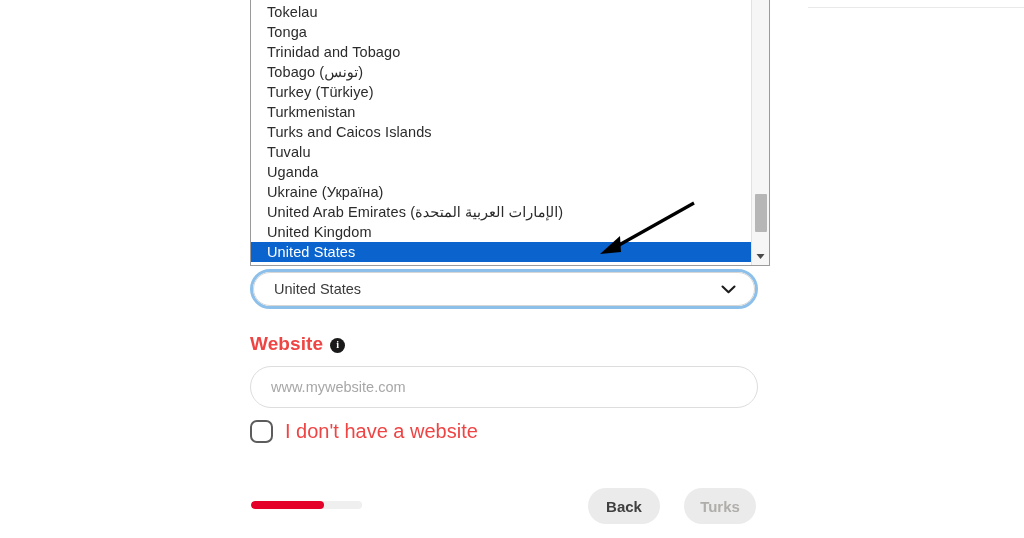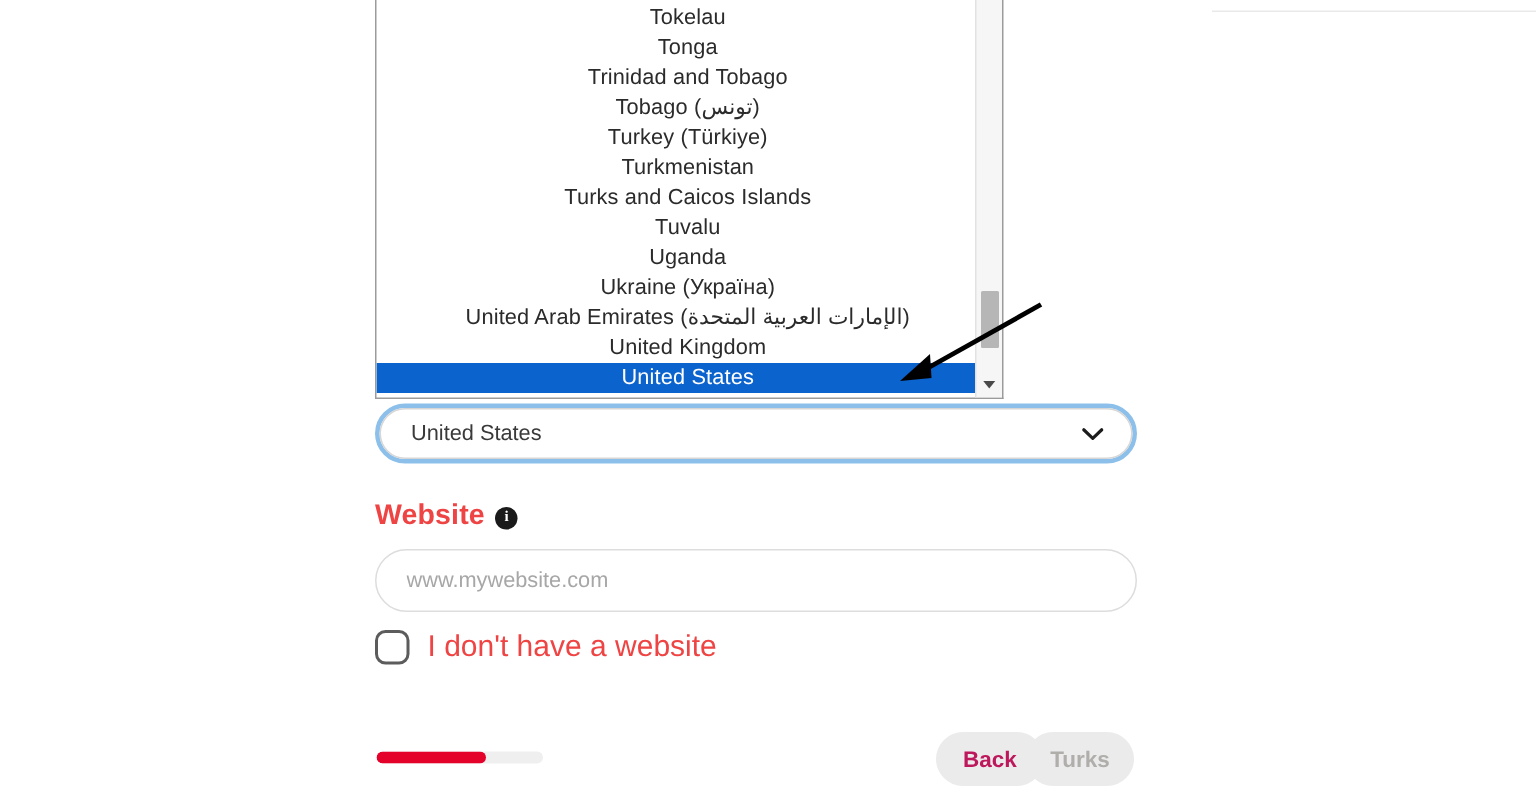--- a/index.html
+++ b/index.html
@@ -33,28 +33,27 @@
     top: 0;
     width: 520px;
     height: 538px;
   }
 
   
   .dropdown-popup {
     position: absolute;
     left: 0px;
     top: -1px;
-    width: 419px;
+    width: 520px;
     height: 267px;
     background: #ffffff;
     border: 1px solid #9b9b9b;
     border-top: none;
     box-sizing: border-box;
     overflow: hidden;
-    text-align: center;
   }
   .dropdown-list {
     position: absolute;
     left: 0;
     top: 0;
     right: 18px;
     bottom: 0;
   }
   .dd-option {
     height: 20px;
@@ -248,21 +247,21 @@
     top: 488px;
     height: 36px;
     border: none;
     border-radius: 18px;
     background: #ebebeb;
     font-family: "Liberation Sans", sans-serif;
     font-size: 15px;
     font-weight: bold;
     cursor: pointer;
   }
-  .btn-back { left: 624px; width: 72px; color: #be185d; }
+  .btn-back { left: 588px; width: 72px; color: #404040; }
   .btn-next { left: 684px; width: 72px; color: #b0aeab; }
 </style>
 </head>
 <body>
 
 <div class="top-rule"></div>
 
 <div class="form-area">
 
   <div class="dropdown-popup">

